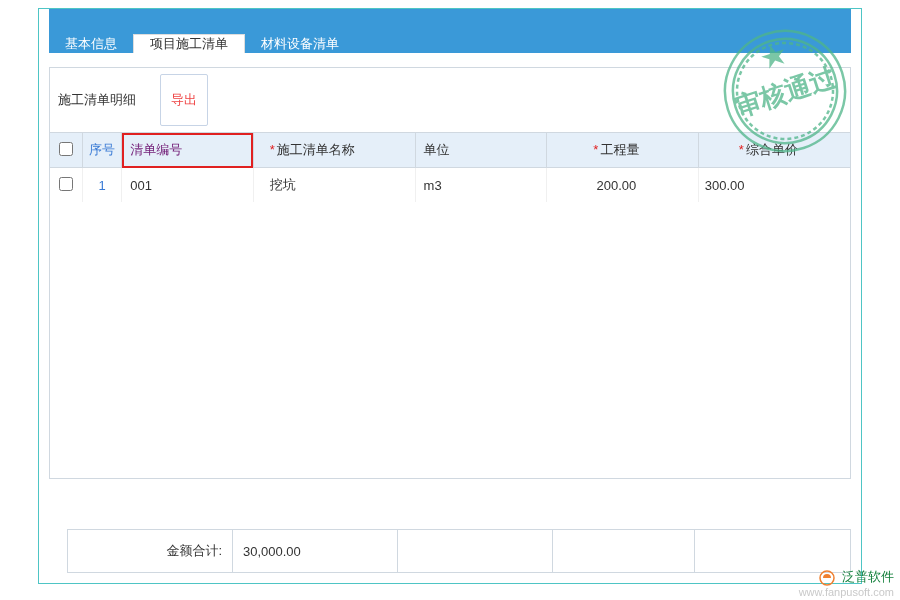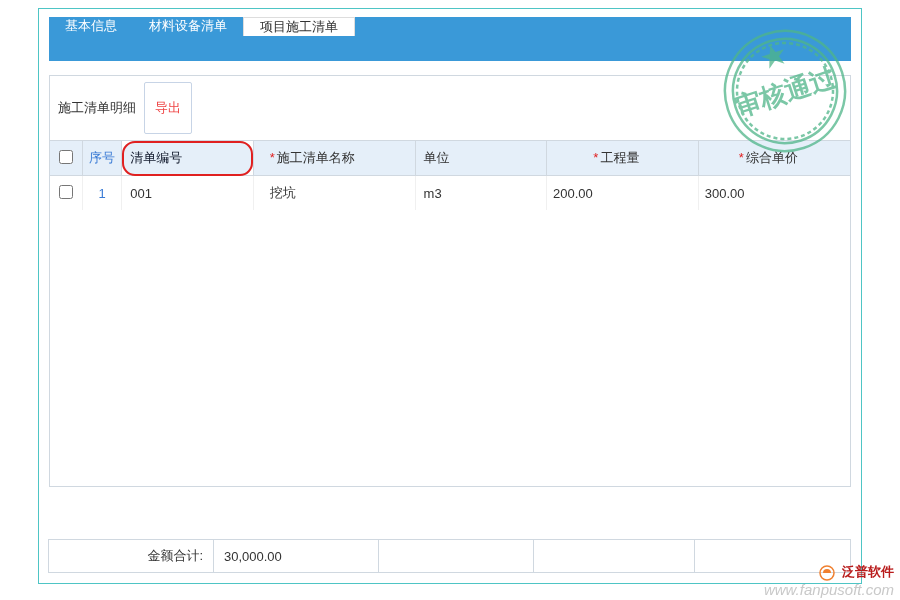--- a/index.html
+++ b/index.html
@@ -34,23 +34,23 @@
       position: absolute;
       top: 12px;
       right: 6px;
       width: 140px;
       height: 140px;
       pointer-events: none;
     }
     .tabs {
       display: flex;
       background: #3a99d8;
-      margin: 8px 10px;
+      margin: 0 10px;
       height: 44px;
-      align-items: flex-start;
+      align-items: flex-end;
     }
     .tab {
       padding: 0 16px;
       display: flex;
       align-items: center;
       color: #fff;
       font-size: 13px;
       cursor: pointer;
     }
     .tab.active {
@@ -63,20 +63,21 @@
     .content-area {
       margin: 14px 10px 0 10px;
       border: 1px solid #d0d8e0;
     }
     .toolbar {
       display: flex;
       align-items: center;
       padding: 6px 8px;
       border-bottom: 1px solid #d0d8e0;
       background: #fff;
+      gap: 16px;
     }
     .toolbar-label {
       margin-right: 8px;
       color: #333;
     }
     .export-btn {
       border: 1px solid #c7d4e6;
       background: #fff;
       color: #ef4444;
       padding: 16px 10px;
@@ -113,43 +114,42 @@
       font-size: 13px;
     }
     tbody td:last-child {
       border-right: none;
     }
     .col-check { width: 32px; text-align: center; }
     .col-seq { width: 16px; text-align: center; color: #3a7bd5; }
     .col-code { width: 130px; text-align: left; padding-left: 8px; }
     .col-name { width: 160px; text-align: left; padding-left: 16px; }
     .col-unit { width: 130px; text-align: left; padding-left: 8px; }
-    .col-qty { width: 150px; text-align: left; padding-right: 18px; }
+    .col-qty { width: 150px; text-align: center; padding-right: 18px; }
     .col-price { width: 150px; text-align: left; padding-right: 18px; }
     .th-link { color: #3a7bd5; }
     .th-highlight {
       outline: 2px solid #e02020;
       outline-offset: -2px;
-      color: #0f172a;
-      border-radius: 13px;
+      color: #701a75;
     }
     .req { color: #e02020; margin-right: 2px; }
     input[type="checkbox"] {
       width: 14px;
       height: 14px;
       cursor: pointer;
     }
     .footer-bar {
       position: absolute;
-      left: 9px;
+      left: 28px;
       right: 10px;
       bottom: 10px;
       border: 1px solid #d0d8e0;
       display: flex;
-      height: 34px;
+      height: 44px;
       background: #fff;
     }
     .footer-cell {
       border-right: 1px solid #d0d8e0;
       display: flex;
       align-items: center;
       padding: 0 10px;
       font-size: 13px;
     }
     .footer-label { width: 165px; justify-content: flex-end; }
@@ -159,27 +159,26 @@
     .footer-empty3 { width: 155px; border-right: none; }
     .watermark {
       position: absolute;
       right: 6px;
       bottom: 2px;
       text-align: right;
       font-size: 13px;
       pointer-events: none;
     }
     .watermark .brand {
-      color: #b91c1c;
-      font-weight: bold;
+      color: #15803d;
+      font-weight: normal;
     }
     .watermark .url {
       color: #c9c9c9;
-      font-size: 15px;
-      font-style: italic;
+      font-size: 11px;
     }
     .wm-icon {
       display: inline-block;
       vertical-align: middle;
       margin-right: 3px;
     }
   </style>
 </head>
 <body>
 
@@ -191,22 +190,22 @@
       <circle cx="70" cy="70" r="60"></circle>
       <circle cx="70" cy="70" r="48" stroke-dasharray="4 3"></circle>
       <circle cx="70" cy="70" r="52"></circle>
       <text x="70" y="80" text-anchor="middle" font-size="26" font-weight="bold" fill="#4fb589" stroke="none" font-family="KaiTi, STKaiti, serif">审核通过</text>
       <polygon points="70,22 73,30 82,30 75,35 78,44 70,38 62,44 65,35 58,30 67,30" fill="#4fb589" stroke="none"></polygon>
     </g>
   </svg>
 
   <div class="tabs">
     <div class="tab">基本信息</div>
+    <div class="tab active">项目施工清单</div>
     <div class="tab">材料设备清单</div>
-    <div class="tab active">项目施工清单</div>
   </div>
 
   <div class="content-area">
     <div class="toolbar">
       <span class="toolbar-label">施工清单明细</span>
       <button class="export-btn">导出</button>
     </div>
     <div class="table-wrap">
       <table>
         <thead>

